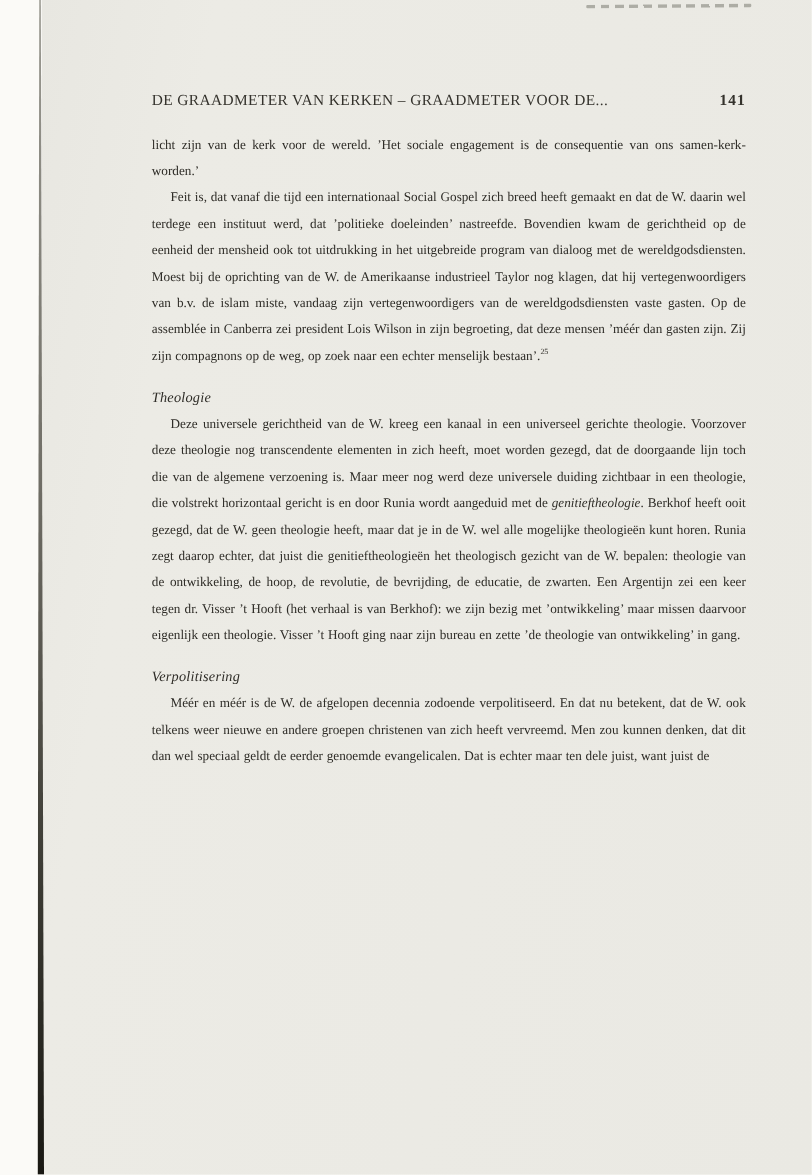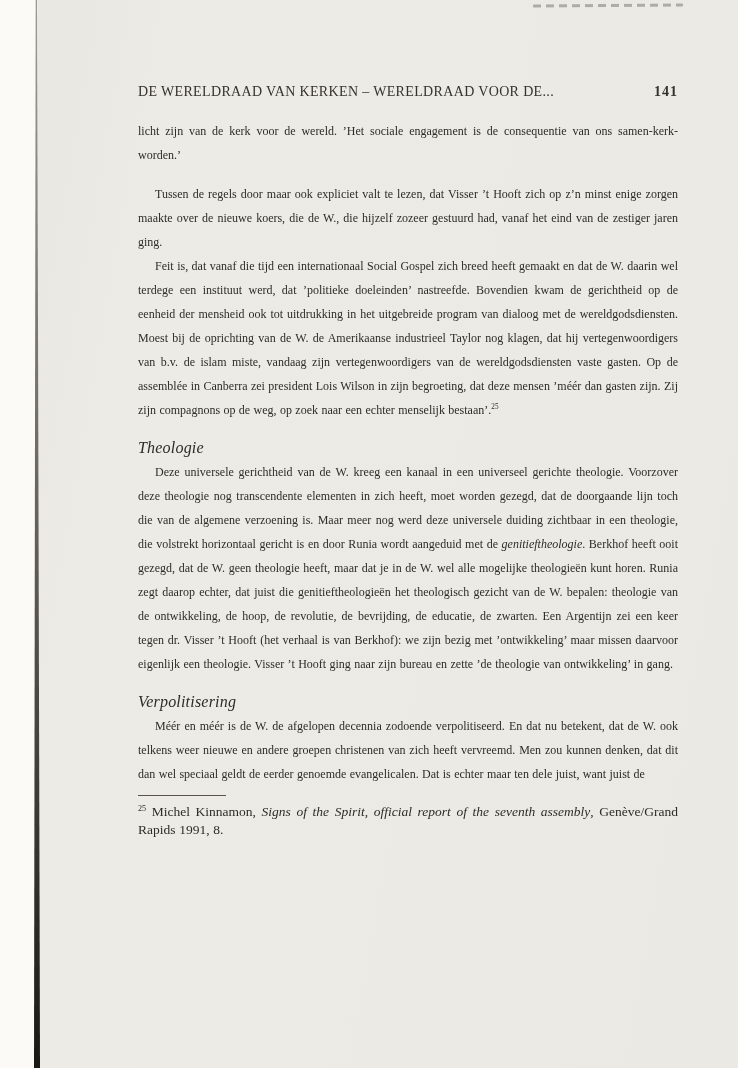--- a/index.html
+++ b/index.html
@@ -37,52 +37,47 @@
   }
   .running-header .pagenum{letter-spacing:1px;font-weight:bold;}
   .body-text{margin-top:19px;}
   .para{
     margin:0;font-size:12px;line-height:24px;text-align:justify;
     word-spacing:.4px;
   }
   .para.indent{text-indent:17px;}
   .para.gap{margin-top:15px;}
   .section-heading{
-    font-style:italic;font-weight:normal;font-size:16px;line-height:24px;
+    font-style:italic;font-weight:normal;font-size:13px;line-height:24px;
     margin:14px 0 0 0;letter-spacing:.2px;
   }
   em{}
   sup{font-size:.6em;line-height:0;vertical-align:super;letter-spacing:0;}
   .footnote-area{margin-top:9px;}
   .footnote-rule{
     width:88px;height:0;border-top:1.4px solid #56544c;margin:0 0 7px 0;
   }
   .footnote-text{
     margin:0;font-size:13.5px;line-height:17.5px;text-align:justify;
     word-spacing:.3px;
   }
 </style>
 </head>
 <body>
 
 <div class="page">
   <div class="pencil-marks"></div>
   <div class="content">
     <div class="running-header">
-      <span class="title">DE WERELDRAAD VAN KERKEN – WERELDRAAD VOOR DE...</span>
+      <span class="title">DE GRAADMETER VAN KERKEN – GRAADMETER VOOR DE...</span>
       <span class="pagenum">141</span>
     </div>
     <div class="body-text">
         <p class="para"><span>licht zijn van de kerk voor de wereld. ’Het sociale engagement is de consequentie van ons samen-kerk-worden.’</span></p>
-        <p class="para indent gap"><span>Tussen de regels door maar ook expliciet valt te lezen, dat Visser ’t Hooft zich op z’n minst enige zorgen maakte over de nieuwe koers, die de W., die hijzelf zozeer gestuurd had, vanaf het eind van de zestiger jaren ging.</span></p>
         <p class="para indent"><span>Feit is, dat vanaf die tijd een internationaal Social Gospel zich breed heeft gemaakt en dat de W. daarin wel terdege een instituut werd, dat ’politieke doeleinden’ nastreefde. Bovendien kwam de gerichtheid op de eenheid der mensheid ook tot uitdrukking in het uitgebreide program van dialoog met de wereldgodsdiensten. Moest bij de oprichting van de W. de Amerikaanse industrieel Taylor nog klagen, dat hij vertegenwoordigers van b.v. de islam miste, vandaag zijn vertegenwoordigers van de wereldgodsdiensten vaste gasten. Op de assemblée in Canberra zei president Lois Wilson in zijn begroeting, dat deze mensen ’méér dan gasten zijn. Zij zijn compagnons op de weg, op zoek naar een echter menselijk bestaan’.</span><sup>25</sup></p>
         <h3 class="section-heading">Theologie</h3>
         <p class="para indent"><span>Deze universele gerichtheid van de W. kreeg een kanaal in een universeel gerichte theologie. Voorzover deze theologie nog transcendente elementen in zich heeft, moet worden gezegd, dat de doorgaande lijn toch die van de algemene verzoening is. Maar meer nog werd deze universele duiding zichtbaar in een theologie, die volstrekt horizontaal gericht is en door Runia wordt aangeduid met de </span><em>genitieftheologie</em><span>. Berkhof heeft ooit gezegd, dat de W. geen theologie heeft, maar dat je in de W. wel alle mogelijke theologieën kunt horen. Runia zegt daarop echter, dat juist die genitieftheologieën het theologisch gezicht van de W. bepalen: theologie van de ontwikkeling, de hoop, de revolutie, de bevrijding, de educatie, de zwarten. Een Argentijn zei een keer tegen dr. Visser ’t Hooft (het verhaal is van Berkhof): we zijn bezig met ’ontwikkeling’ maar missen daarvoor eigenlijk een theologie. Visser ’t Hooft ging naar zijn bureau en zette ’de theologie van ontwikkeling’ in gang.</span></p>
         <h3 class="section-heading">Verpolitisering</h3>
         <p class="para indent"><span>Méér en méér is de W. de afgelopen decennia zodoende verpolitiseerd. En dat nu betekent, dat de W. ook telkens weer nieuwe en andere groepen christenen van zich heeft vervreemd. Men zou kunnen denken, dat dit dan wel speciaal geldt de eerder genoemde evangelicalen. Dat is echter maar ten dele juist, want juist de</span></p>
       </div>
-    <div class="footnote-area">
-      <div class="footnote-rule"></div>
-      <p class="footnote-text"><sup>25</sup> <span>Michel Kinnamon, </span><em>Signs of the Spirit, official report of the seventh assembly</em><span>, Genève/Grand Rapids 1991, 8.</span></p>
-    </div>
   </div>
 </div>
 <div class="spine"></div>
 
 </body></html>

